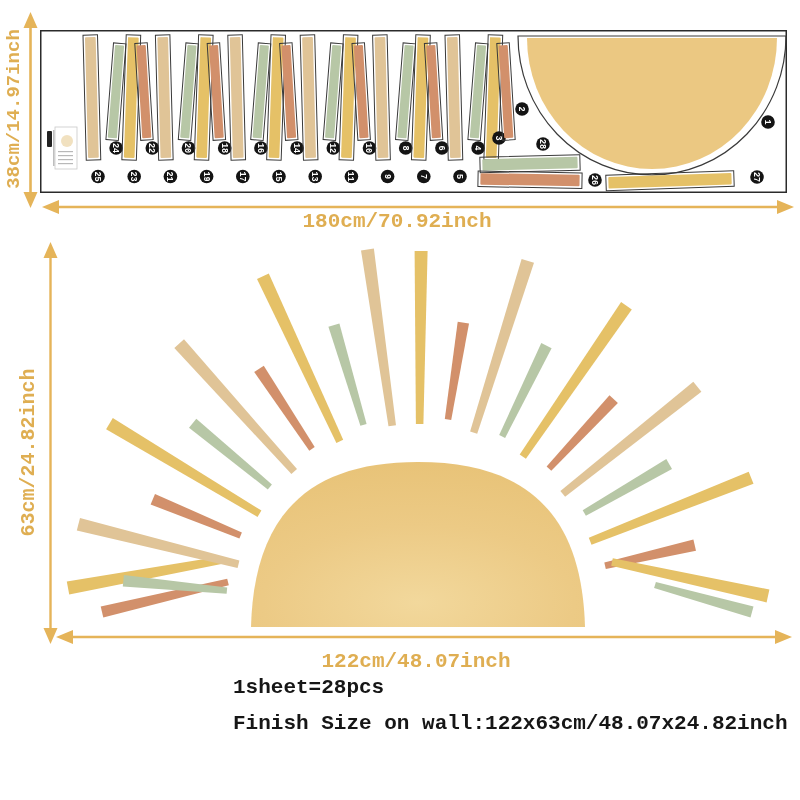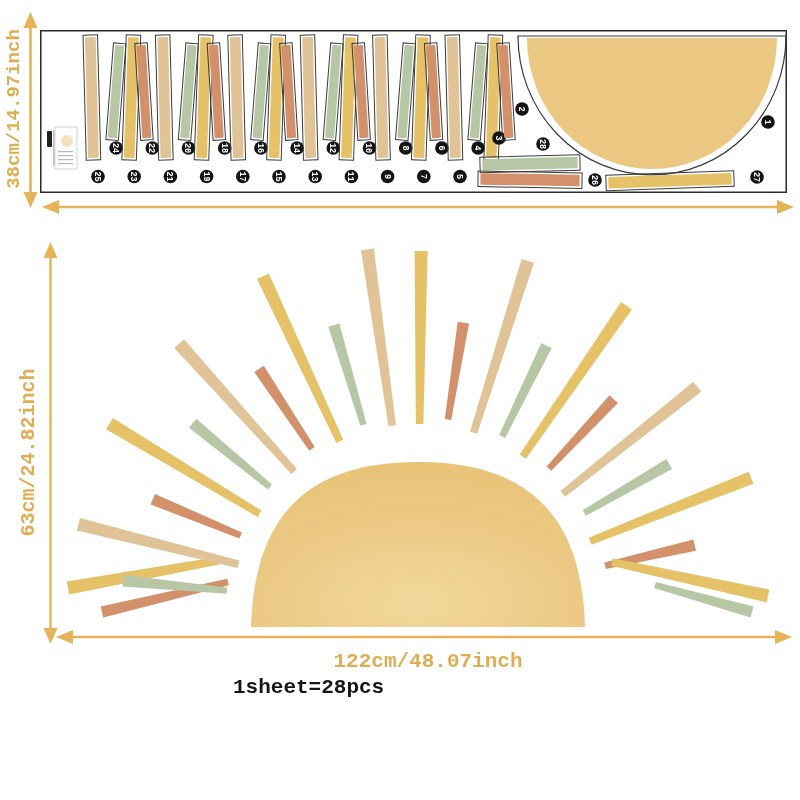--- a/index.html
+++ b/index.html
@@ -260,20 +260,21 @@
         <rect x="13.2" y="100" width="1.2" height="36" fill="#AFAFAF"></rect>
       </g>
     </svg>
 
   <svg class="abs" style="left:42px;top:198px;" width="752" height="18" viewBox="0 0 752 18">
     <line x1="16" y1="9" x2="736" y2="9" stroke="#E5B459" stroke-width="2.6"></line>
     <polygon points="0,9 17,2 17,16" fill="#E5B459"></polygon>
     <polygon points="752,9 735,2 735,16" fill="#E5B459"></polygon>
   </svg>
 
+  <div class="abs dim-label" style="left:197px;top:210px;width:400px;">180cm/70.92inch</div>
 
   <svg class="abs" style="left:42px;top:242px;" width="18" height="402" viewBox="0 0 18 402">
     <line x1="8.5" y1="15" x2="8.5" y2="387" stroke="#E5B459" stroke-width="2.4"></line>
     <polygon points="8.5,0 1.5,16 15.5,16" fill="#E5B459"></polygon>
     <polygon points="8.5,402 1.5,386 15.5,386" fill="#E5B459"></polygon>
   </svg>
 
   <div class="abs dim-label vert" style="left:-52px;top:445px;width:160px;font-size:20px;">63cm/24.82inch</div>
 
   <svg id="wall-svg" class="abs" style="left:50px;top:243px;" width="740" height="395" viewBox="0 0 740 395">
@@ -312,19 +313,20 @@
       </g>
     <path d="M 201 384 C 204 272 258 219 368 219 C 478 219 532 272 535 384 Z" fill="url(#sunGrad)"></path>
   </svg>
 
   <svg class="abs" style="left:56px;top:628px;" width="736" height="18" viewBox="0 0 736 18">
     <line x1="16" y1="9" x2="720" y2="9" stroke="#E5B459" stroke-width="2.4"></line>
     <polygon points="0,9 17,2 17,16" fill="#E5B459"></polygon>
     <polygon points="736,9 719,2 719,16" fill="#E5B459"></polygon>
   </svg>
 
-  <div class="abs dim-label" style="left:228px;top:650px;width:400px;">122cm/48.07inch</div>
+  <div class="abs dim-label" style="left:216px;top:650px;width:400px;">122cm/48.07inch</div>
 
   <div class="info-block">
     <div class="info-line">1sheet=28pcs</div>
+    <div class="info-line">Finish Size on wall:122x63cm/48.07x24.82inch</div>
   </div>
 
 </div>
 
 </body></html>

